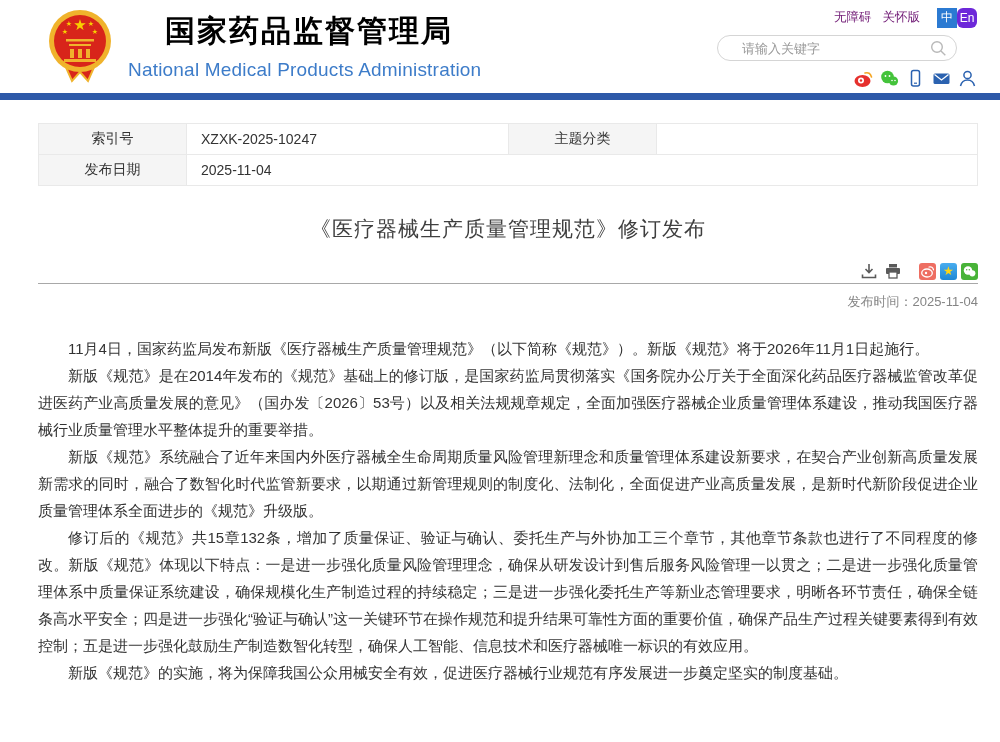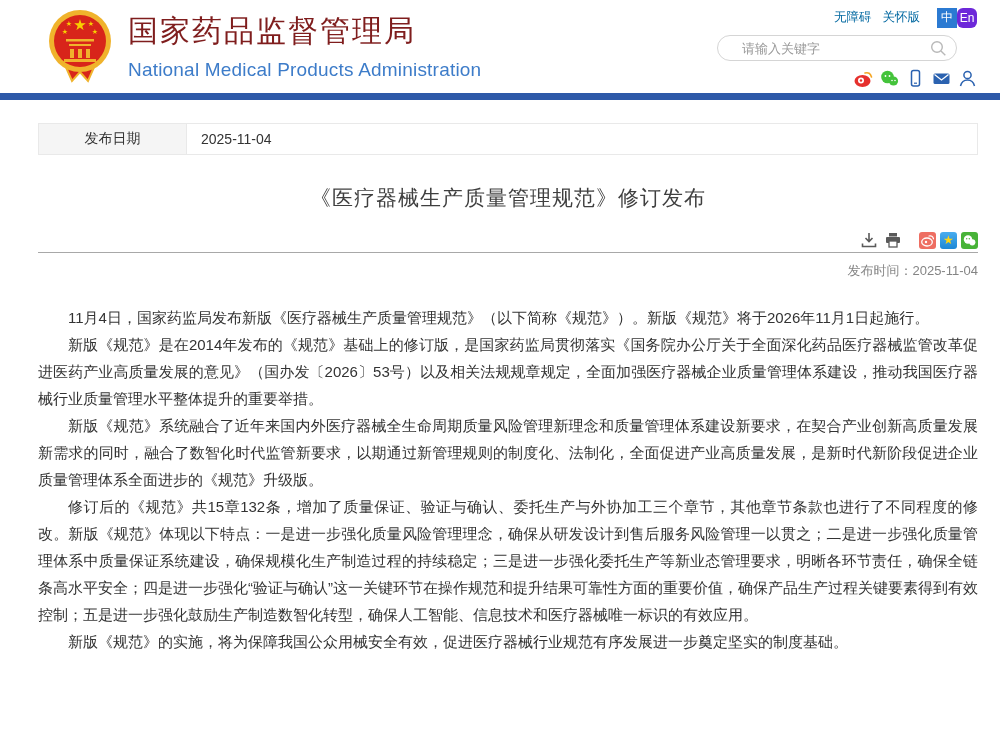--- a/index.html
+++ b/index.html
@@ -4,26 +4,26 @@
 <style>
   * { margin:0; padding:0; box-sizing:border-box; }
   html,body { width:1000px; height:742px; background:#fff; overflow:hidden;
               font-family:"Liberation Sans","DejaVu Sans",sans-serif; }
 
   
   .site-header { position:relative; height:93px; background:#fff; }
   .brand { position:absolute; left:45px; top:9px; display:flex; align-items:center; }
   .emblem { width:70px; height:74px; flex:0 0 auto; }
   .brand-text { margin-left:13px; }
-  .brand-cn { font-size:30px; font-weight:normal; color:#7f1d1d; letter-spacing:2px; }
+  .brand-cn { font-size:30px; font-weight:bold; color:#000000; letter-spacing:2px;margin-left:37px; }
   .brand-en { font-size:19px; color:#3d7cc9; margin-top:7px; letter-spacing:0.2px; }
 
   .header-right { position:absolute; right:23px; top:7px; width:260px; }
   .top-links { display:flex; justify-content:flex-end; align-items:center; gap:11px; height:21px; }
-  .top-link { font-size:12.5px; color:#0369a1; text-decoration:none; cursor:pointer; }
+  .top-link { font-size:12.5px; color:#701a75; text-decoration:none; cursor:pointer; }
   .lang-toggle { display:flex; margin-left:6px; }
   .lang-btn { width:20px; height:20px; font-size:12px; color:#fff; display:flex;
               align-items:center; justify-content:center; cursor:pointer; }
   .lang-zh { background:#2b7ad2; }
   .lang-en { background:#6d28d9;border-radius:6px; }
 
   .search-box { position:relative; margin-top:7px; width:240px; height:26px;
                 border:1px solid #d5d5d5; border-radius:13px; background:#fff; }
   .search-input { position:absolute; left:24px; top:1px; width:195px; height:22px;
                   border:none; outline:none; font-size:13px; color:#333; background:transparent; }
@@ -147,20 +147,26 @@
     </div>
   </div>
 </header>
 
 <div class="blue-bar"></div>
 
 <main class="content">
 
   <table class="meta-table">
     <tbody>
+        <tr>
+      <th>索引号</th>
+      <td style="width:322px">XZXK-2025-10247</td>
+      <th>主题分类</th>
+      <td></td>
+    </tr>
     <tr>
       <th>发布日期</th>
       <td colspan="3">2025-11-04</td>
     </tr>
   </tbody>
     </table>
 
   <h1 class="doc-title">《医疗器械生产质量管理规范》修订发布</h1>
 
   <div class="toolbar">

